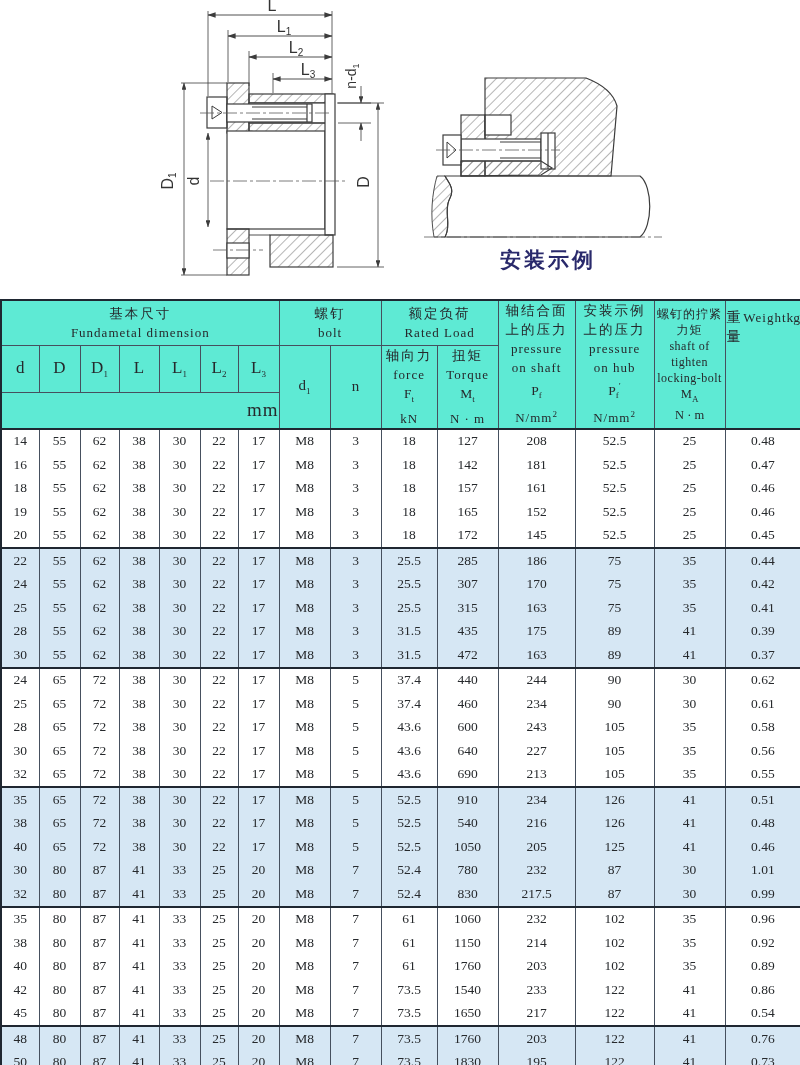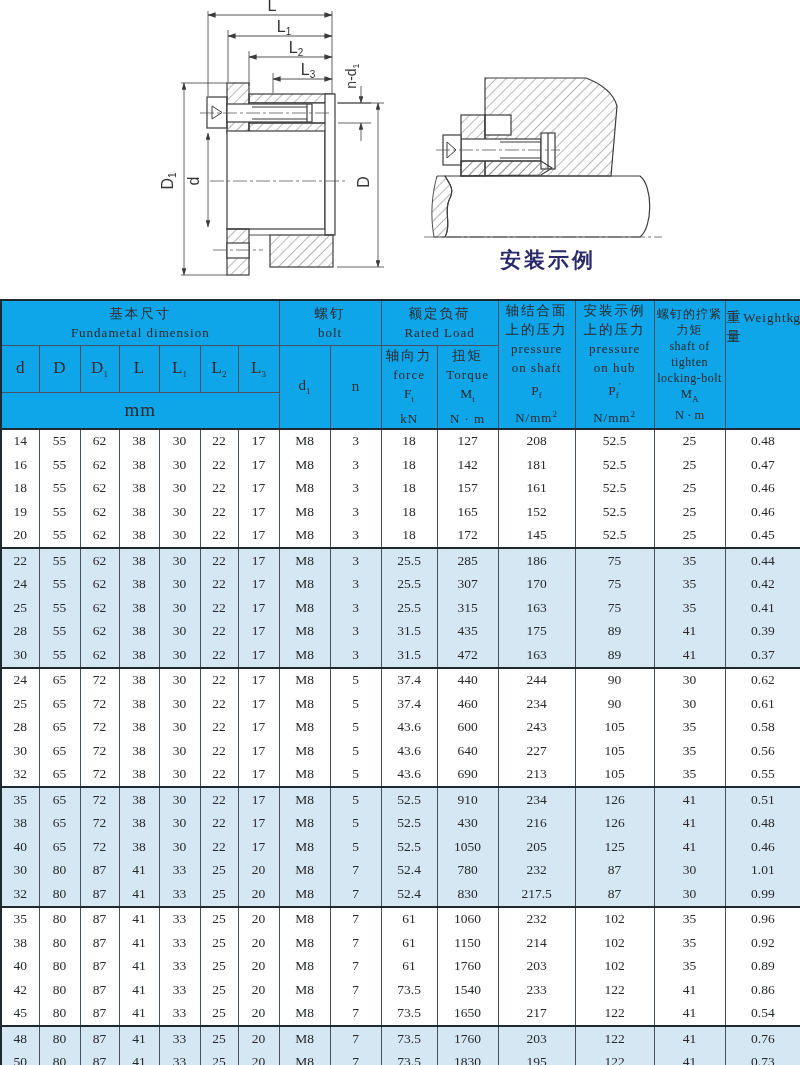--- a/index.html
+++ b/index.html
@@ -6,25 +6,25 @@
   .page{position:relative;width:800px;height:1065px;background:#fff;overflow:hidden;
         font-family:"Liberation Serif","DejaVu Serif",serif;color:#26292c;}
   .drawing-area{position:absolute;left:0;top:0;width:800px;height:299px;}
   svg text{font-family:"Liberation Sans","DejaVu Sans",sans-serif;}
 
   
   table.spec{position:absolute;left:0;top:299px;width:800px;border-collapse:collapse;
              table-layout:fixed;border:2px solid #1f2731;}
   .spec th,.spec td{border:1px solid #46505e;text-align:center;vertical-align:middle;
              padding:0;overflow:hidden;}
-  .spec thead th{background:#0ea5e9;font-weight:normal;}
+  .spec thead th{background:#5eead4;font-weight:normal;}
   .spec thead{border-bottom:2px solid #1f2731;}
   .spec tr.hr1 th{height:44px;}
   .spec tr.hr2 th{height:43px;}
-  .spec tr.hr3 th{height:33px;}
+  .spec tr.hr3 th{height:33px;text-align:right;}
   .spec tbody td{height:23.5px;font-size:13.5px;border-top:none;border-bottom:none;}
   .spec tbody tr.blue td{background:#d6e7f4;}
   .spec tbody tr.white td{background:#ffffff;}
   .spec tbody tr.group-start td{border-top:2px solid #1f2731;}
 
   .hz{font-size:13.5px;letter-spacing:2px;line-height:19px;}
   .he{font-size:13px;letter-spacing:1px;line-height:19px;}
   .hs{font-size:13.5px;line-height:19px;}
   .small .hz{font-size:12px;letter-spacing:1px;line-height:16px;}
   .small .he{font-size:12px;letter-spacing:0.5px;line-height:16px;}
@@ -540,21 +540,21 @@
           <td>38</td>
           <td>65</td>
           <td>72</td>
           <td>38</td>
           <td>30</td>
           <td>22</td>
           <td>17</td>
           <td>M8</td>
           <td>5</td>
           <td>52.5</td>
-          <td>430</td>
+          <td>540</td>
           <td>216</td>
           <td>126</td>
           <td>41</td>
           <td>0.48</td>
         </tr>
         <tr class="blue">
           <td>40</td>
           <td>65</td>
           <td>72</td>
           <td>38</td>

